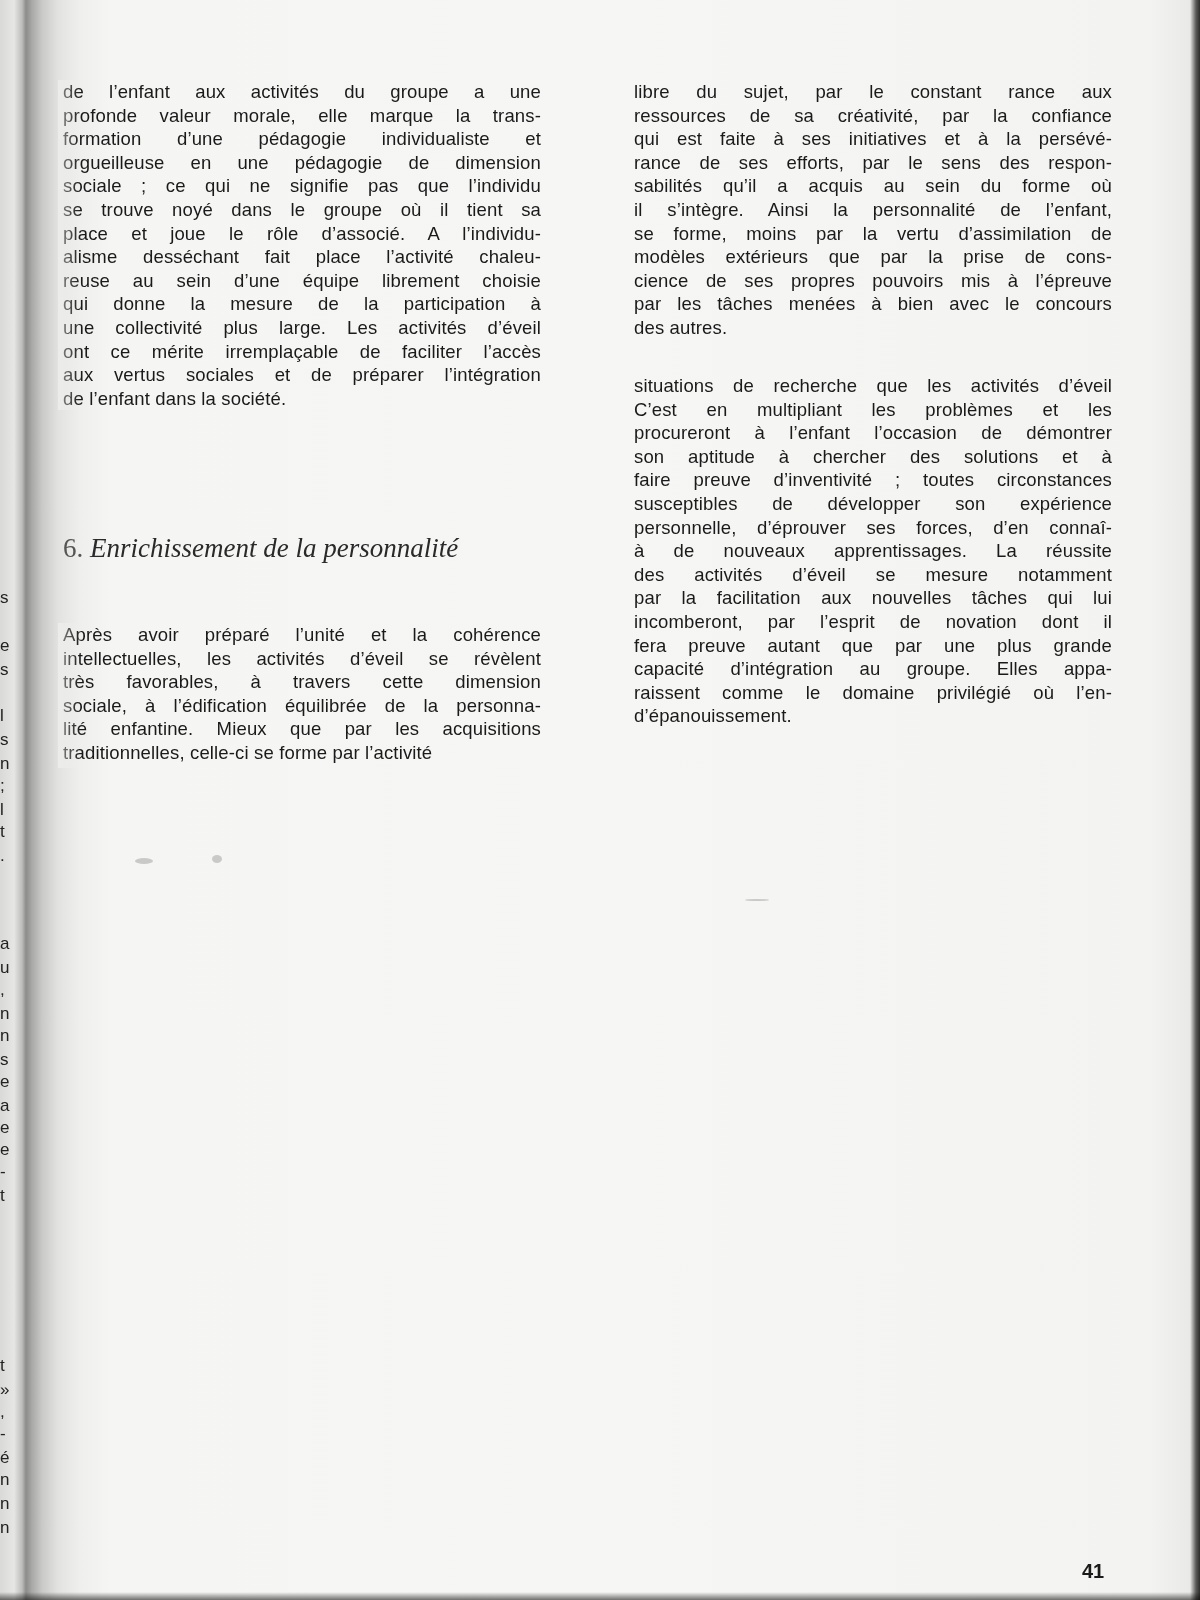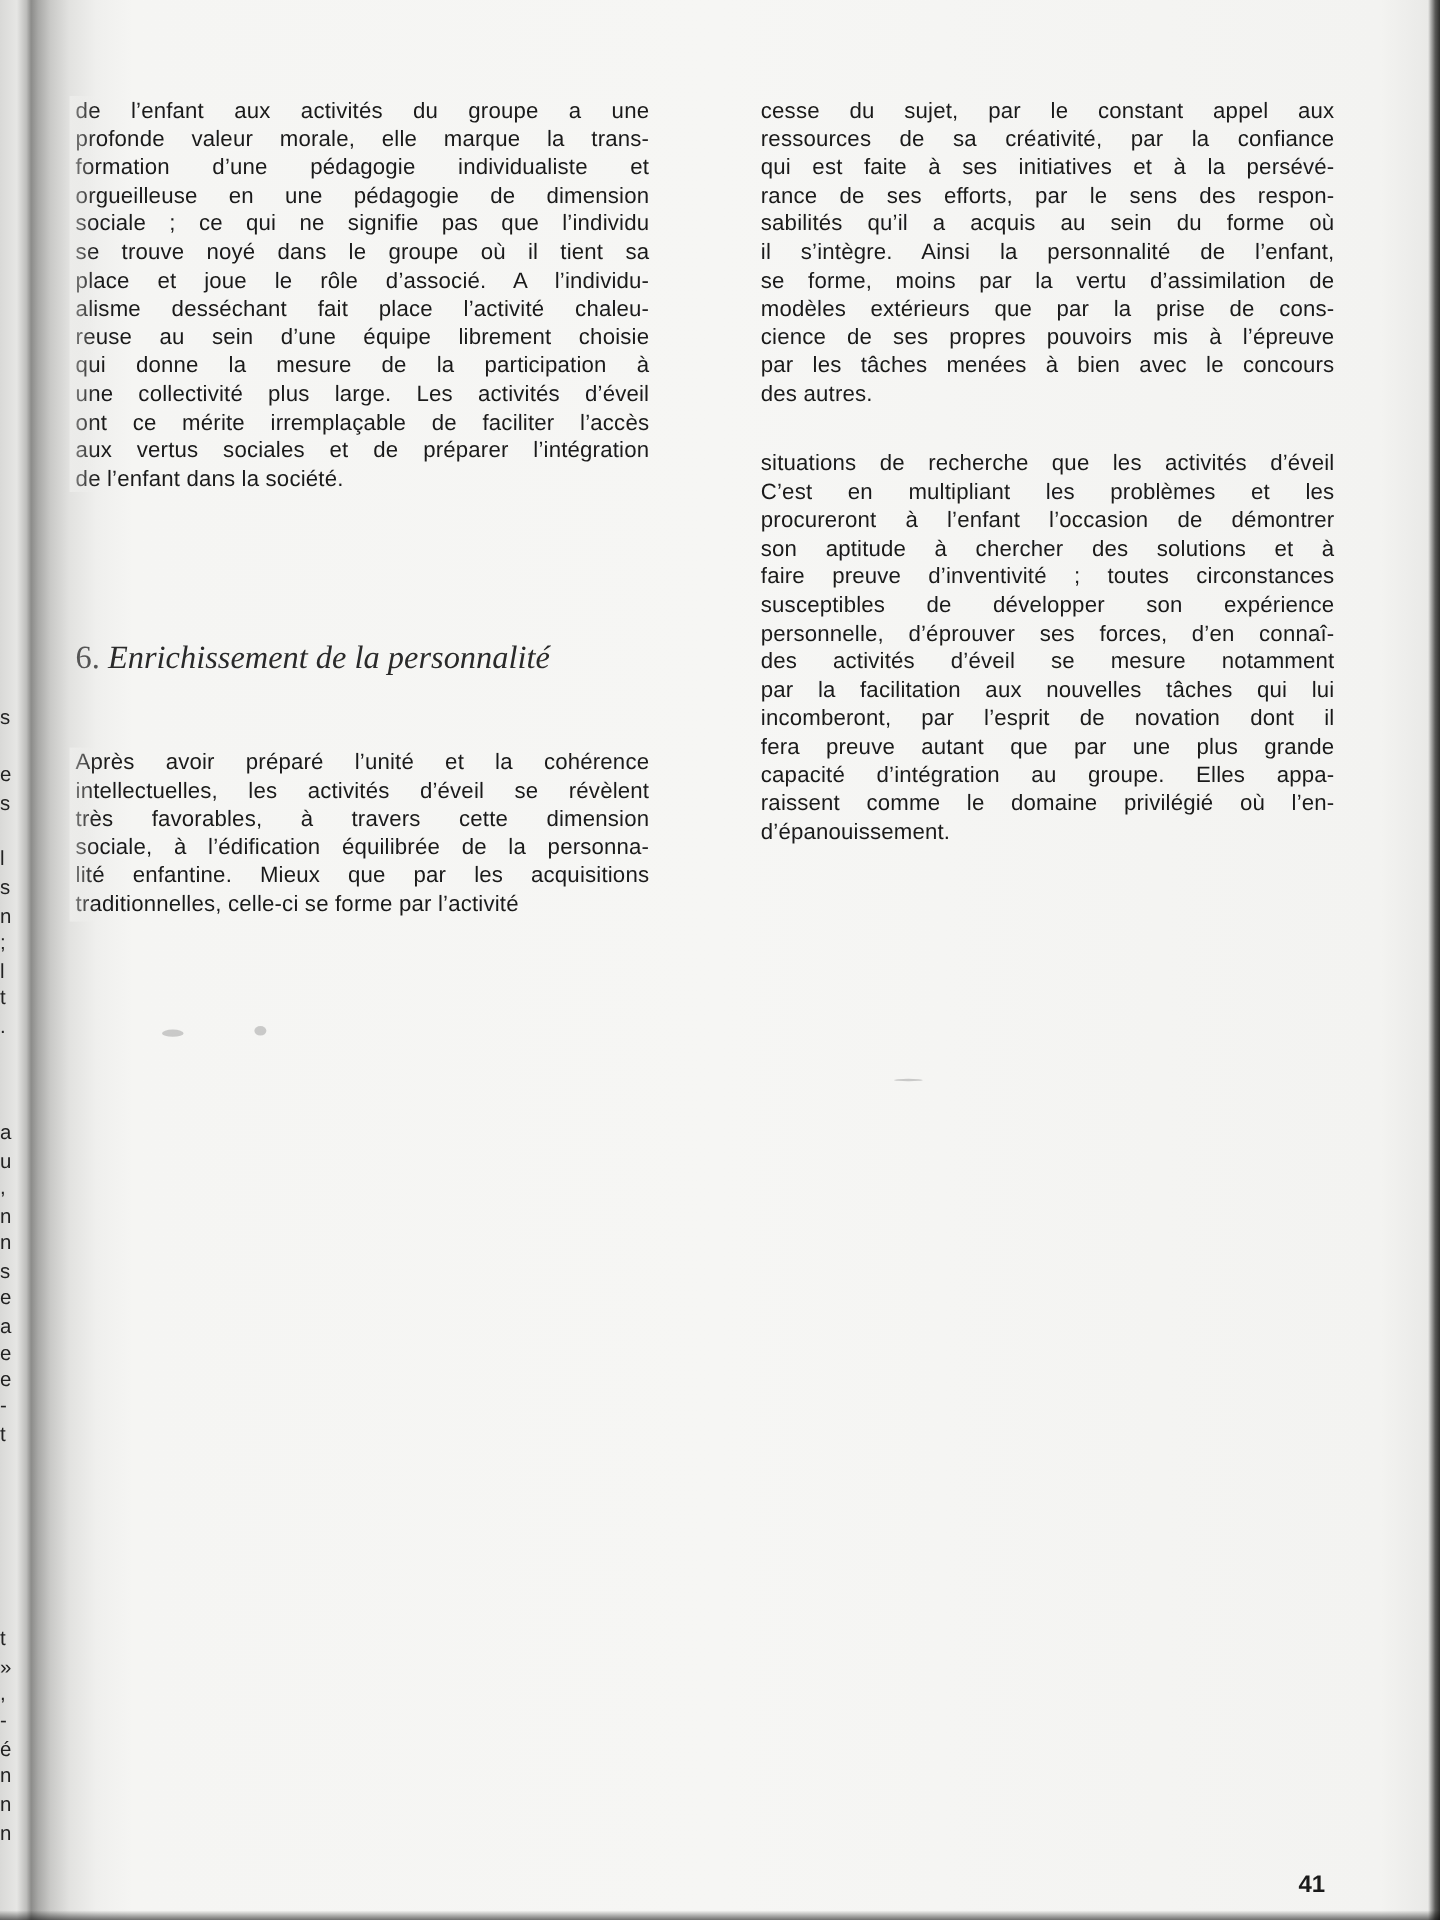--- a/index.html
+++ b/index.html
@@ -176,41 +176,42 @@
 <div class="para-block" id="left-p2" style="left:63px; top:623px;">
     <span class="line">Après avoir préparé l’unité et la cohérence</span>
     <span class="line">intellectuelles, les activités d’éveil se révèlent</span>
     <span class="line">très favorables, à travers cette dimension</span>
     <span class="line">sociale, à l’édification équilibrée de la personna-</span>
     <span class="line">lité enfantine. Mieux que par les acquisitions</span>
     <span class="line last">traditionnelles, celle-ci se forme par l’activité</span>
   </div>
 
 <div class="para-block" id="right-p1" style="left:634px; top:80px;">
-    <span class="line">cesse du sujet, par le constant appel aux</span>
+    <span class="line">libre du sujet, par le constant rance aux</span>
     <span class="line">ressources de sa créativité, par la confiance</span>
     <span class="line">qui est faite à ses initiatives et à la persévé-</span>
     <span class="line">rance de ses efforts, par le sens des respon-</span>
     <span class="line">sabilités qu’il a acquis au sein du forme où</span>
     <span class="line">il s’intègre. Ainsi la personnalité de l’enfant,</span>
     <span class="line">se forme, moins par la vertu d’assimilation de</span>
     <span class="line">modèles extérieurs que par la prise de cons-</span>
     <span class="line">cience de ses propres pouvoirs mis à l’épreuve</span>
     <span class="line">par les tâches menées à bien avec le concours</span>
     <span class="line last">des autres.</span>
   </div>
 
 <div class="para-block" id="right-p2" style="left:634px; top:374px;">
     <span class="line">situations de recherche que les activités d’éveil</span>
     <span class="line">C’est en multipliant les problèmes et les</span>
     <span class="line">procureront à l’enfant l’occasion de démontrer</span>
     <span class="line">son aptitude à chercher des solutions et à</span>
     <span class="line">faire preuve d’inventivité ; toutes circonstances</span>
     <span class="line">susceptibles de développer son expérience</span>
     <span class="line">personnelle, d’éprouver ses forces, d’en connaî-</span>
+    <span class="line">à de nouveaux apprentissages. La réussite</span>
     <span class="line">des activités d’éveil se mesure notamment</span>
     <span class="line">par la facilitation aux nouvelles tâches qui lui</span>
     <span class="line">incomberont, par l’esprit de novation dont il</span>
     <span class="line">fera preuve autant que par une plus grande</span>
     <span class="line">capacité d’intégration au groupe. Elles appa-</span>
     <span class="line">raissent comme le domaine privilégié où l’en-</span>
     <span class="line last">d’épanouissement.</span>
   </div>
 
 <div class="fade-start" style="top:80px; height:330px;"></div>

